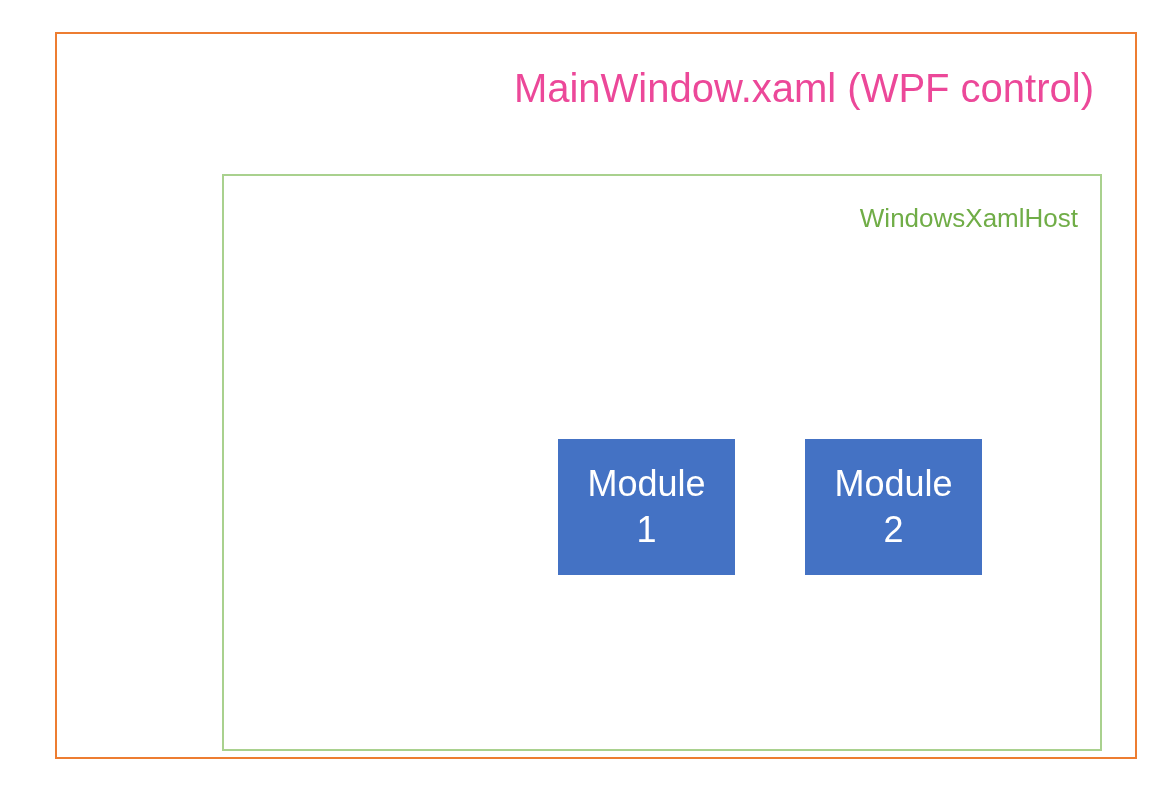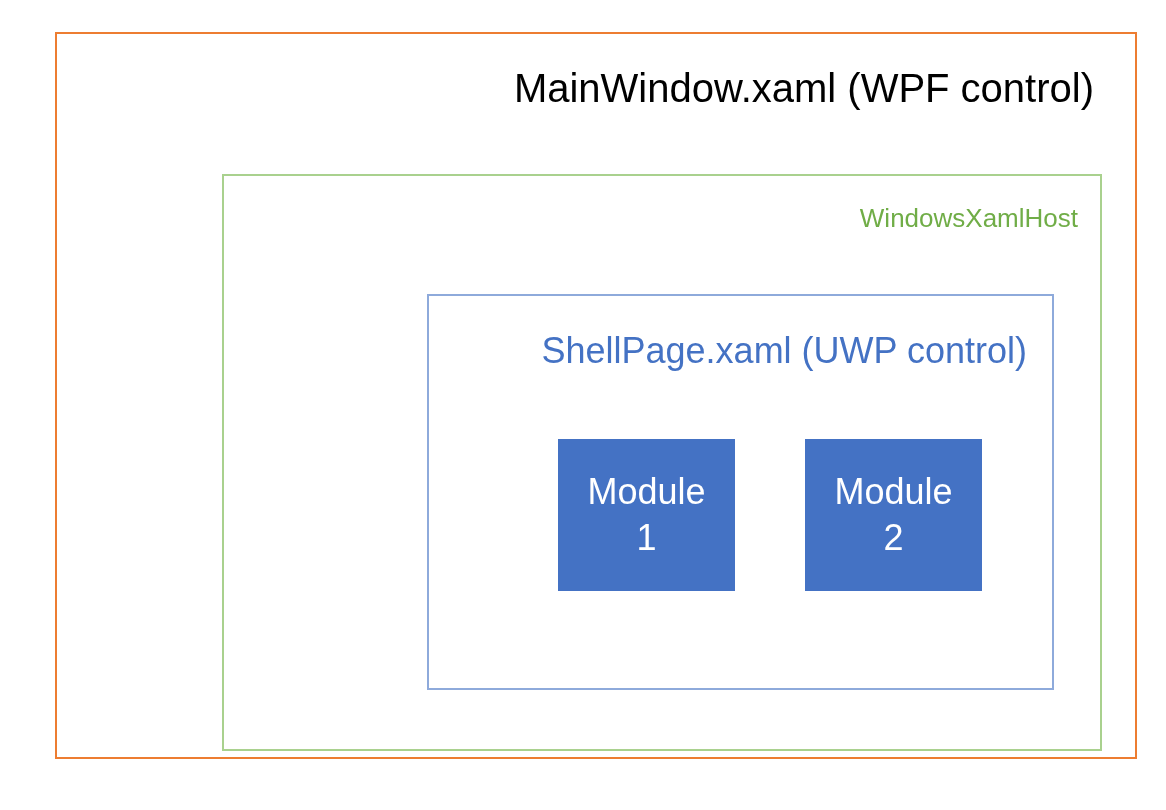--- a/index.html
+++ b/index.html
@@ -34,21 +34,21 @@
     border: 2px solid #ED7D31;
     background: transparent;
     box-sizing: border-box;
   }
   .outer-label {
     position: absolute;
     right: 41px;
     top: 32px;
     font-size: 40px;
     line-height: 1.1;
-    color: #000000;
+    color: #ec4899;
     white-space: nowrap;
     font-weight: 400;
   }
 
   
   .middle-box {
     position: absolute;
     left: 165px;
     top: 140px;
     width: 880px;
@@ -88,21 +88,21 @@
     color: #4472C4;
     white-space: nowrap;
     font-weight: 400;
   }
 
   
   .module-box {
     position: absolute;
     top: 405px;
     width: 177px;
-    height: 152px;
+    height: 136px;
     background: #4472C4;
     display: flex;
     align-items: center;
     justify-content: center;
     box-sizing: border-box;
   }
   .module-1 { left: 501px; }
   .module-2 { left: 748px; }
 
   .module-text {
@@ -119,23 +119,20 @@
 
 <div id="canvas">
 
   <div class="outer-box">
     <div class="outer-label">MainWindow.xaml (WPF control)</div>
 
     <div class="middle-box">
       <div class="middle-label">WindowsXamlHost</div>
     </div>
 
-    <div class="inner-box">
-      <div class="inner-label">ShellPage.xaml (UWP control)</div>
-    </div>
 
     <div class="module-box module-1">
       <span class="module-text">Module
 1</span>
     </div>
 
     <div class="module-box module-2">
       <span class="module-text">Module
 2</span>
     </div>

